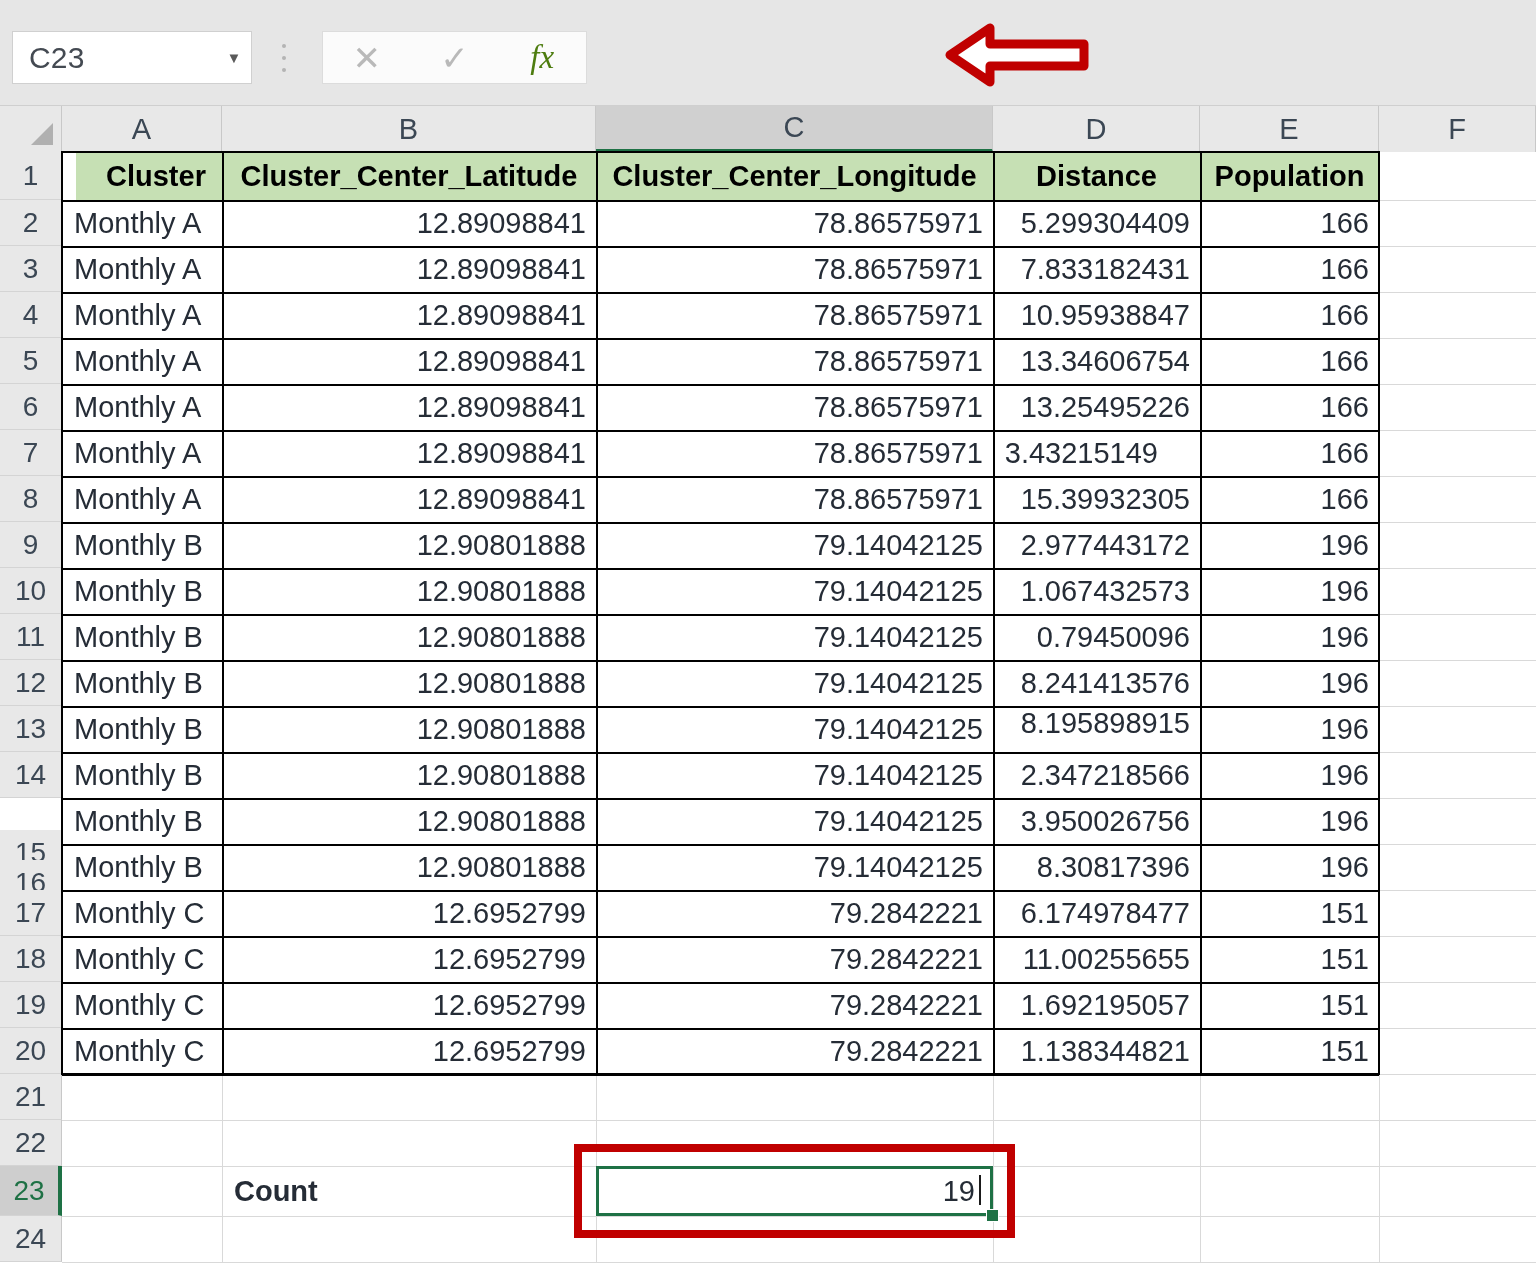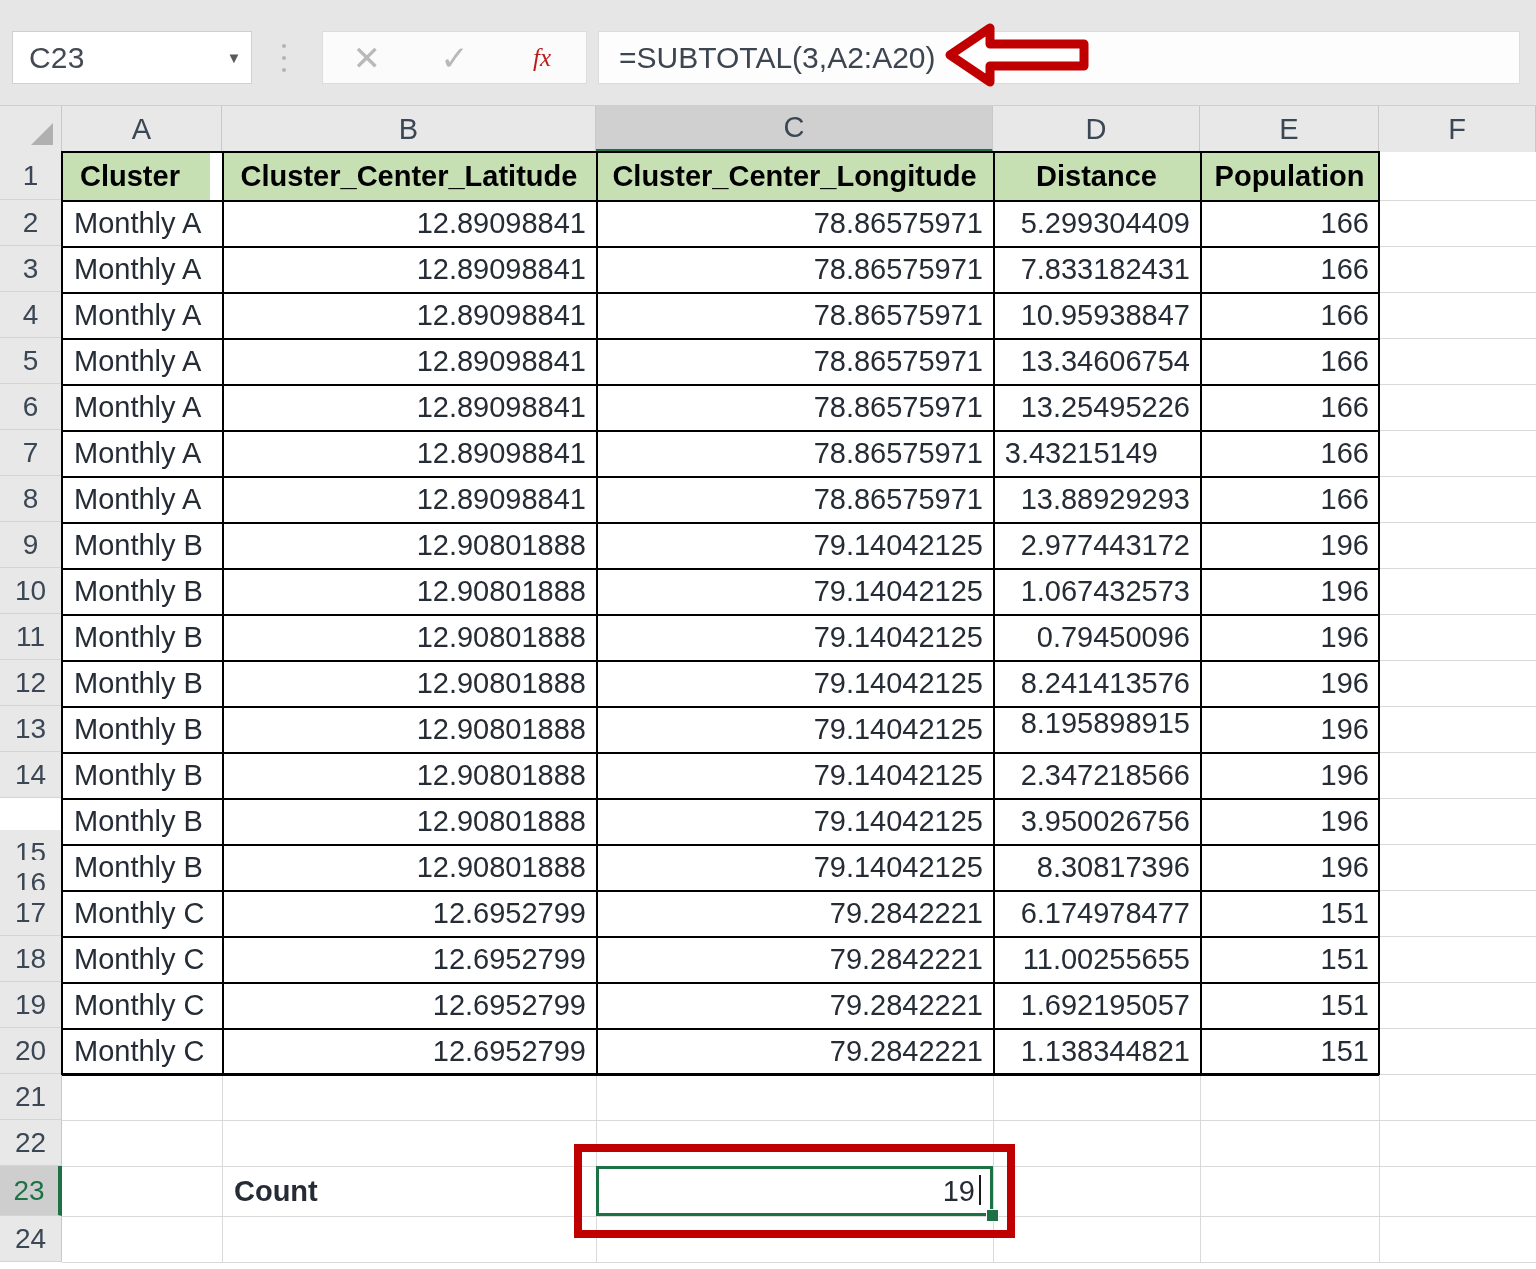--- a/index.html
+++ b/index.html
@@ -36,21 +36,21 @@
   }
   #dots-sep i { display:block; width:4px; height:4px; background:#b4b4b4; border-radius:50%; }
   #fbar-buttons {
     position:absolute; left:322px; top:31px; width:265px; height:53px;
     background:#fbfbfb; border:1px solid #dcdcdc;
     display:flex; align-items:center; justify-content:space-around;
   }
   #fbar-buttons .fb-icon { width:60px; text-align:center; }
   .ic-x    { font-size:34px; color:#b9b9b9; line-height:1; font-weight:300; }
   .ic-chk  { font-size:34px; color:#b9b9b9; line-height:1; font-weight:300; }
-  .ic-fx   { font-size:25px; color:#b91c1c; font-family:"Liberation Serif", serif; font-style:italic; line-height:1; }
+  .ic-fx   { font-size:33px; color:#4d7c0f; font-family:"Liberation Serif", serif; font-style:italic; line-height:1; }
   #formula-input {
     position:absolute; left:598px; top:31px; width:922px; height:53px;
     background:#fdfdfd; border:1px solid #dcdcdc;
     display:flex; align-items:center;
     padding-left:20px;
     font-size:30px; color:#3c4550; white-space:nowrap; overflow:hidden;
   }
   
   #formula-arrow {
     position:absolute; left:942px; top:22px; width:150px; height:66px;
@@ -168,34 +168,33 @@
       <i></i>
       <i></i>
   </div>
 
   <div id="fbar-buttons">
     <span class="fb-icon ic-x">✕</span>
     <span class="fb-icon ic-chk">✓</span>
     <span class="fb-icon ic-fx">fx</span>
   </div>
 
-  <div id="formula-input">=SUBTOTAL(3,A2:A20)</div>
 
   <svg id="formula-arrow" viewBox="0 0 150 66">
     <path d="M8 33 L48 6 L48 22 L142 22 L142 44 L48 44 L48 60 Z" fill="#ffffff" stroke="#c00000" stroke-width="9" stroke-linejoin="round"></path>
   </svg>
 </div>
 
 <div id="grid">
   <div id="colhead-row"></div>
   <div class="corner-cell">
     <span class="tri"></span>
   </div>
   <div id="cells-layer">
-      <div class="gcell hdr" style="left: 50px; top: 46px; width: 160px; height: 48px;">Cluster</div>
+      <div class="gcell hdr" style="left: 76px; top: 46px; width: 160px; height: 48px;">Cluster</div>
       <div class="gcell hdr" style="left: 222px; top: 46px; width: 374px; height: 48px;">Cluster_Center_Latitude</div>
       <div class="gcell hdr" style="left: 596px; top: 46px; width: 397px; height: 48px;">Cluster_Center_Longitude</div>
       <div class="gcell hdr" style="left: 993px; top: 46px; width: 207px; height: 48px;">Distance</div>
       <div class="gcell hdr" style="left: 1200px; top: 46px; width: 179px; height: 48px;">Population</div>
       <div class="gcell txt" style="left: 62px; top: 94px; width: 160px; height: 46px;">Monthly A</div>
       <div class="gcell num" style="left: 222px; top: 94px; width: 374px; height: 46px;">12.89098841</div>
       <div class="gcell num" style="left: 596px; top: 94px; width: 397px; height: 46px;">78.86575971</div>
       <div class="gcell num" style="left: 993px; top: 94px; width: 207px; height: 46px;">5.299304409</div>
       <div class="gcell num" style="left: 1200px; top: 94px; width: 179px; height: 46px;">166</div>
       <div class="gcell txt" style="left: 62px; top: 140px; width: 160px; height: 46px;">Monthly A</div>
@@ -219,21 +218,21 @@
       <div class="gcell num" style="left: 993px; top: 278px; width: 207px; height: 46px;">13.25495226</div>
       <div class="gcell num" style="left: 1200px; top: 278px; width: 179px; height: 46px;">166</div>
       <div class="gcell txt" style="left: 62px; top: 324px; width: 160px; height: 46px;">Monthly A</div>
       <div class="gcell num" style="left: 222px; top: 324px; width: 374px; height: 46px;">12.89098841</div>
       <div class="gcell num" style="left: 596px; top: 324px; width: 397px; height: 46px;">78.86575971</div>
       <div class="gcell num" style="left: 993px; top: 324px; width: 175px; height: 46px;">3.43215149</div>
       <div class="gcell num" style="left: 1200px; top: 324px; width: 179px; height: 46px;">166</div>
       <div class="gcell txt" style="left: 62px; top: 370px; width: 160px; height: 46px;">Monthly A</div>
       <div class="gcell num" style="left: 222px; top: 370px; width: 374px; height: 46px;">12.89098841</div>
       <div class="gcell num" style="left: 596px; top: 370px; width: 397px; height: 46px;">78.86575971</div>
-      <div class="gcell num" style="left: 993px; top: 370px; width: 207px; height: 46px;">13.88929293</div>
+      <div class="gcell num" style="left: 993px; top: 370px; width: 207px; height: 46px;">15.39932305</div>
       <div class="gcell num" style="left: 1200px; top: 370px; width: 179px; height: 46px;">166</div>
       <div class="gcell txt" style="left: 62px; top: 416px; width: 160px; height: 46px;">Monthly B</div>
       <div class="gcell num" style="left: 222px; top: 416px; width: 374px; height: 46px;">12.90801888</div>
       <div class="gcell num" style="left: 596px; top: 416px; width: 397px; height: 46px;">79.14042125</div>
       <div class="gcell num" style="left: 993px; top: 416px; width: 207px; height: 46px;">2.977443172</div>
       <div class="gcell num" style="left: 1200px; top: 416px; width: 179px; height: 46px;">196</div>
       <div class="gcell txt" style="left: 62px; top: 462px; width: 160px; height: 46px;">Monthly B</div>
       <div class="gcell num" style="left: 222px; top: 462px; width: 374px; height: 46px;">12.90801888</div>
       <div class="gcell num" style="left: 596px; top: 462px; width: 397px; height: 46px;">79.14042125</div>
       <div class="gcell num" style="left: 993px; top: 462px; width: 207px; height: 46px;">1.067432573</div>

